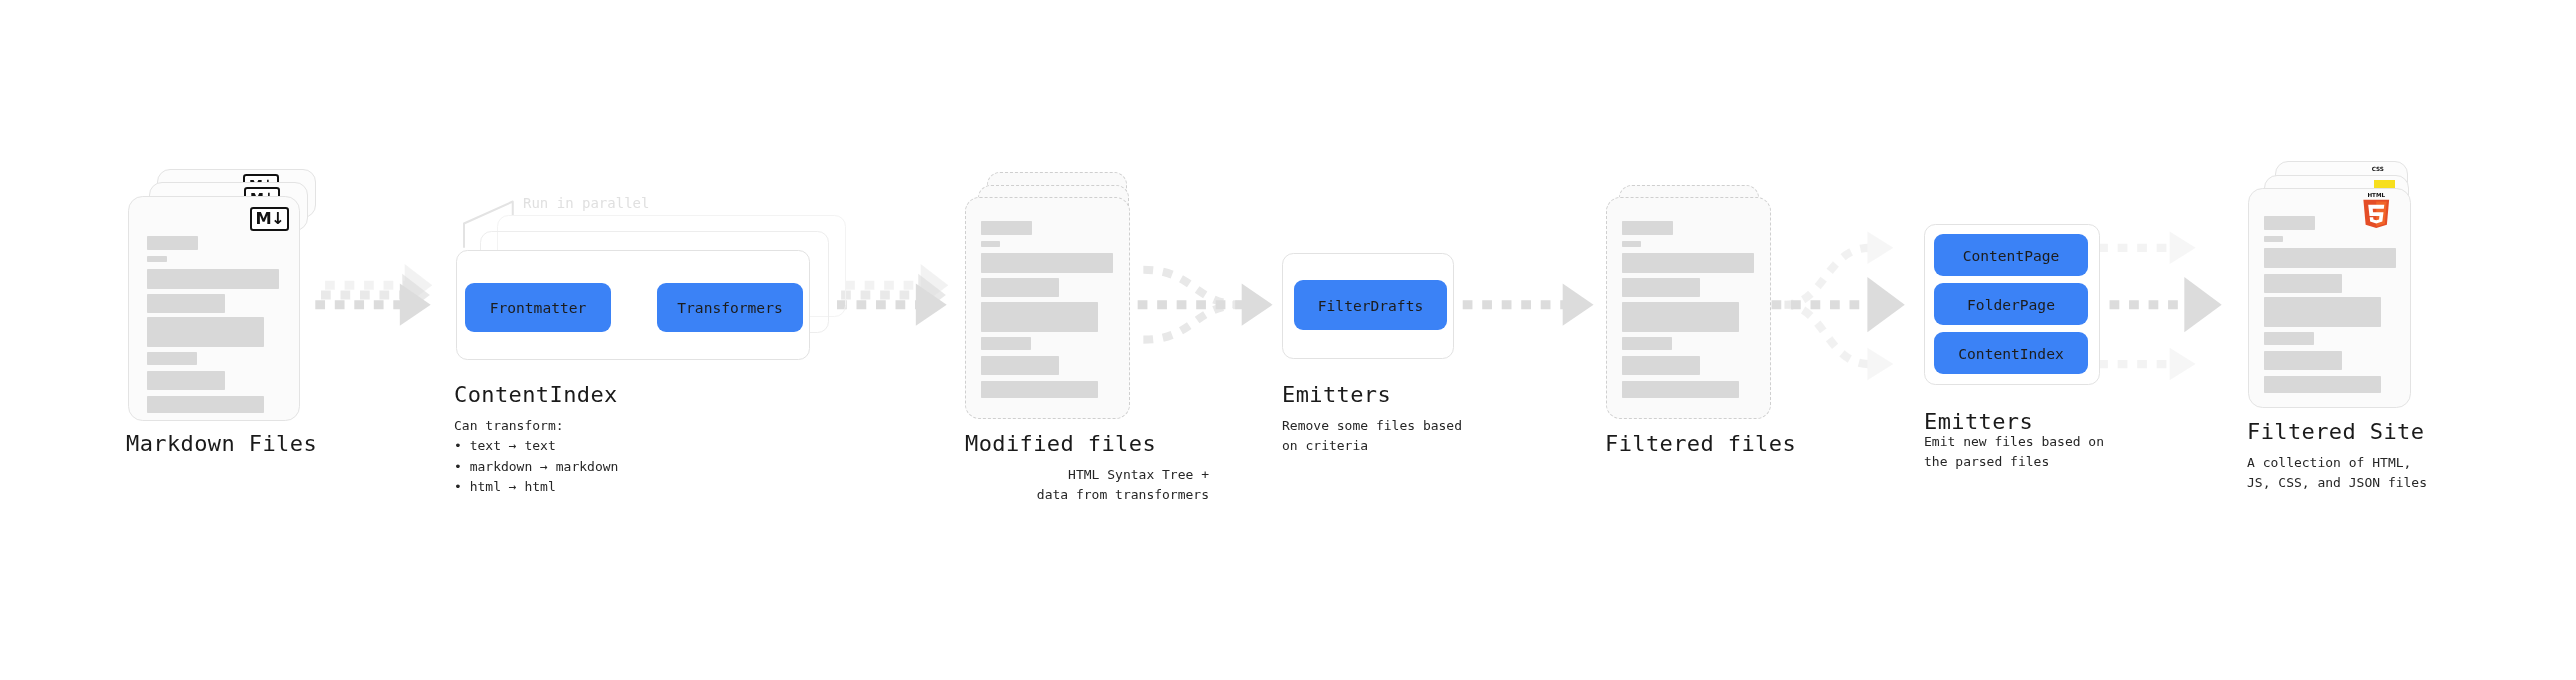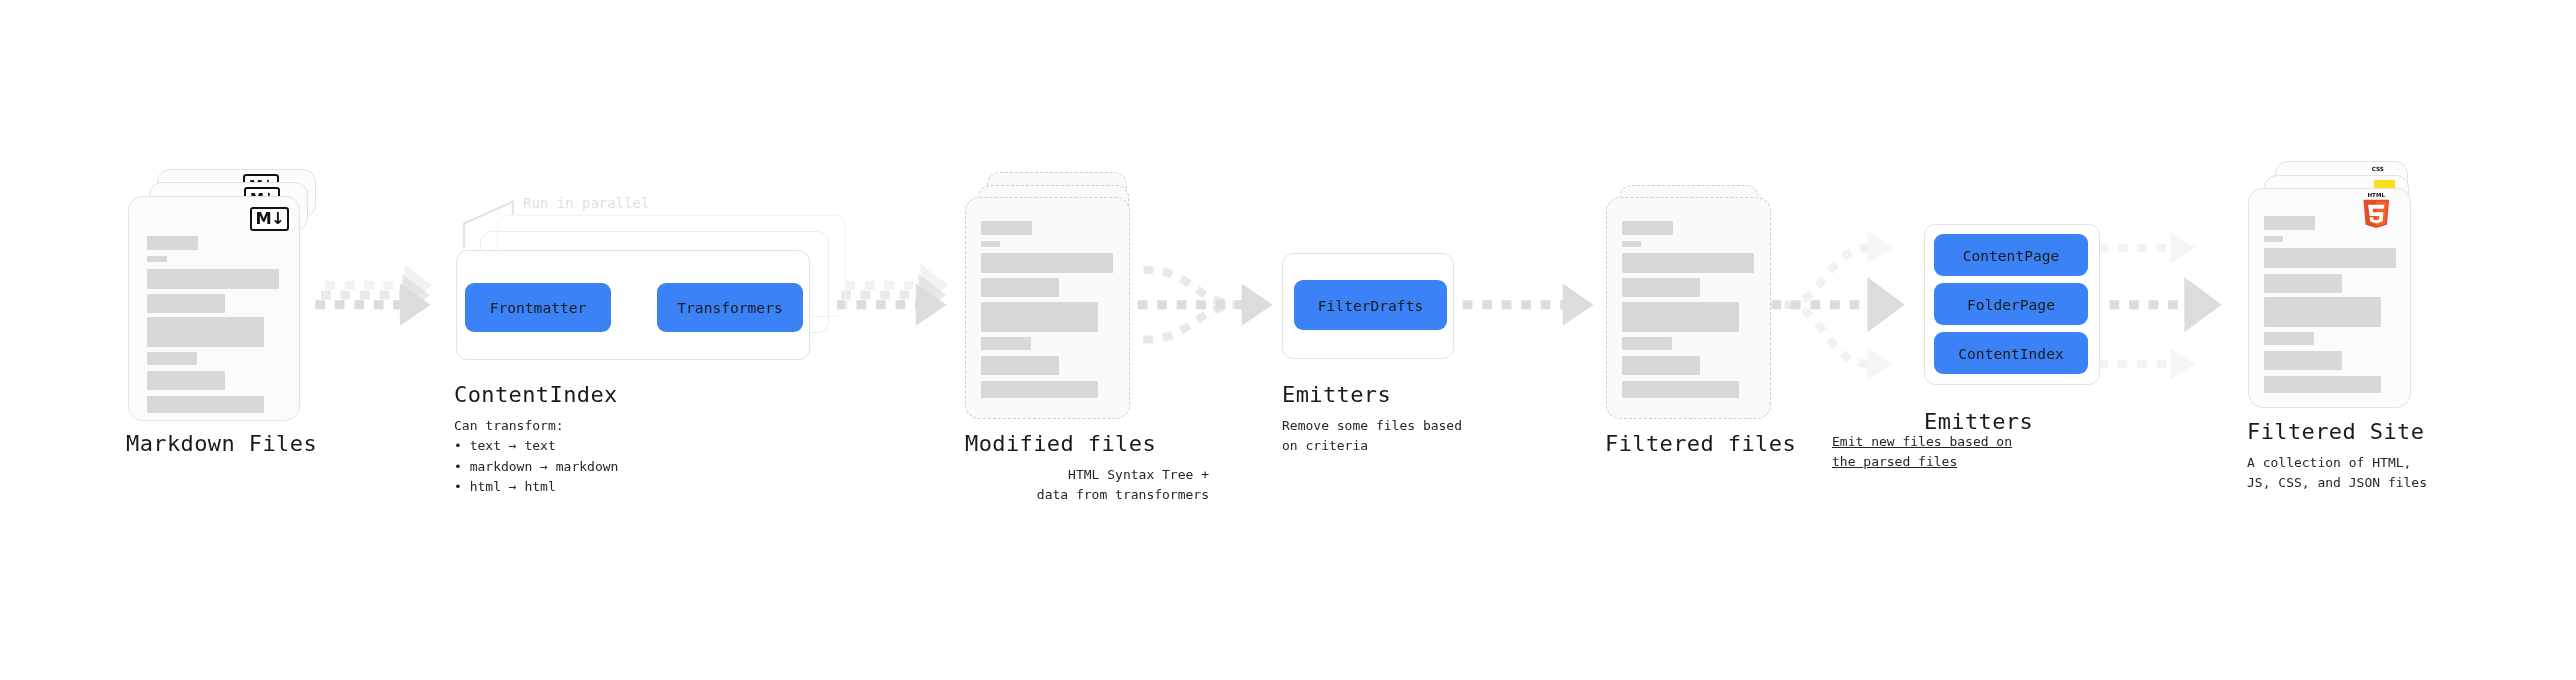--- a/index.html
+++ b/index.html
@@ -291,21 +291,21 @@
     <div class="title" style="left:1605px; top:431px;">Filtered files</div>
   </div>
 
   <div>
     <div class="pillbox" style="left:1924px; top:224px; width:176px; height:161px;"></div>
     <div class="pill" style="left:1934px; top:234px; width:154px; height:42px;">ContentPage</div>
     <div class="pill" style="left:1934px; top:283px; width:154px; height:42px;">FolderPage</div>
     <div class="pill" style="left:1934px; top:332px; width:154px; height:42px;border-radius:9px;">ContentIndex</div>
 
     <div class="title" style="left:1924px; top:398px;margin-top:11px;">Emitters</div>
-    <div class="sub" style="left:1832px; top:432px; width:276px;text-decoration:underline;">Emit new files based on
+    <div class="sub" style="left:1924px; top:432px; width:276px;">Emit new files based on
 the parsed files</div>
   </div>
 
   <div>
 
     <div class="doc ghost" style="left:2275px; top:161px; width:133px; height:34px; border-radius:13px;"></div>
     <div class="cssbadge" style="left:2368px; top:166px; width:19.5px; height:13px;">
       <span class="txt">CSS</span>
       <span class="bluebar"></span>
     </div>

